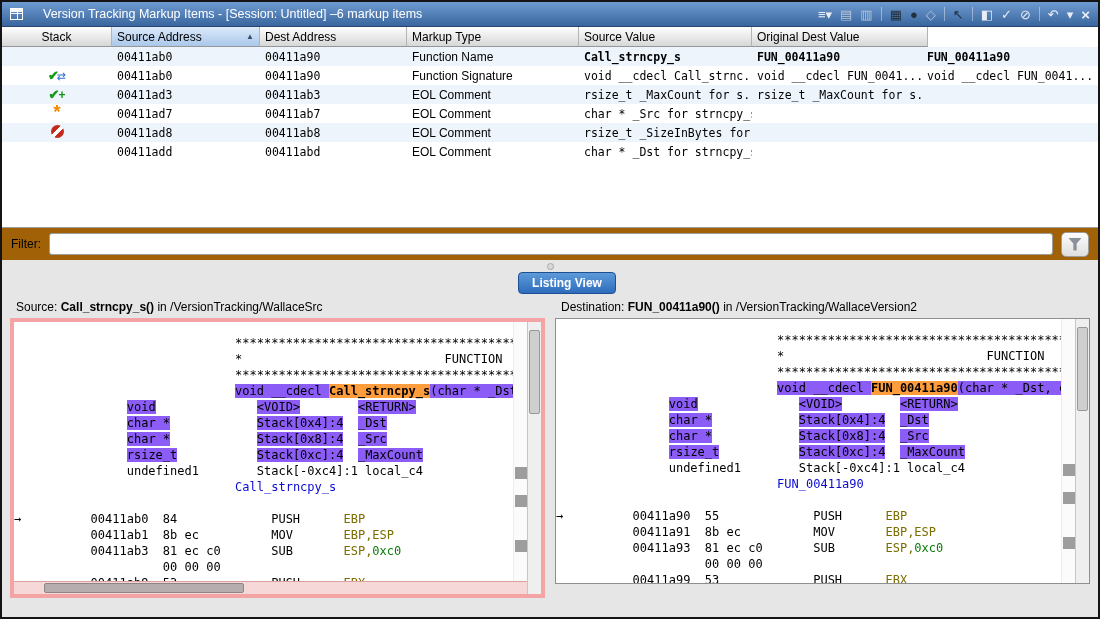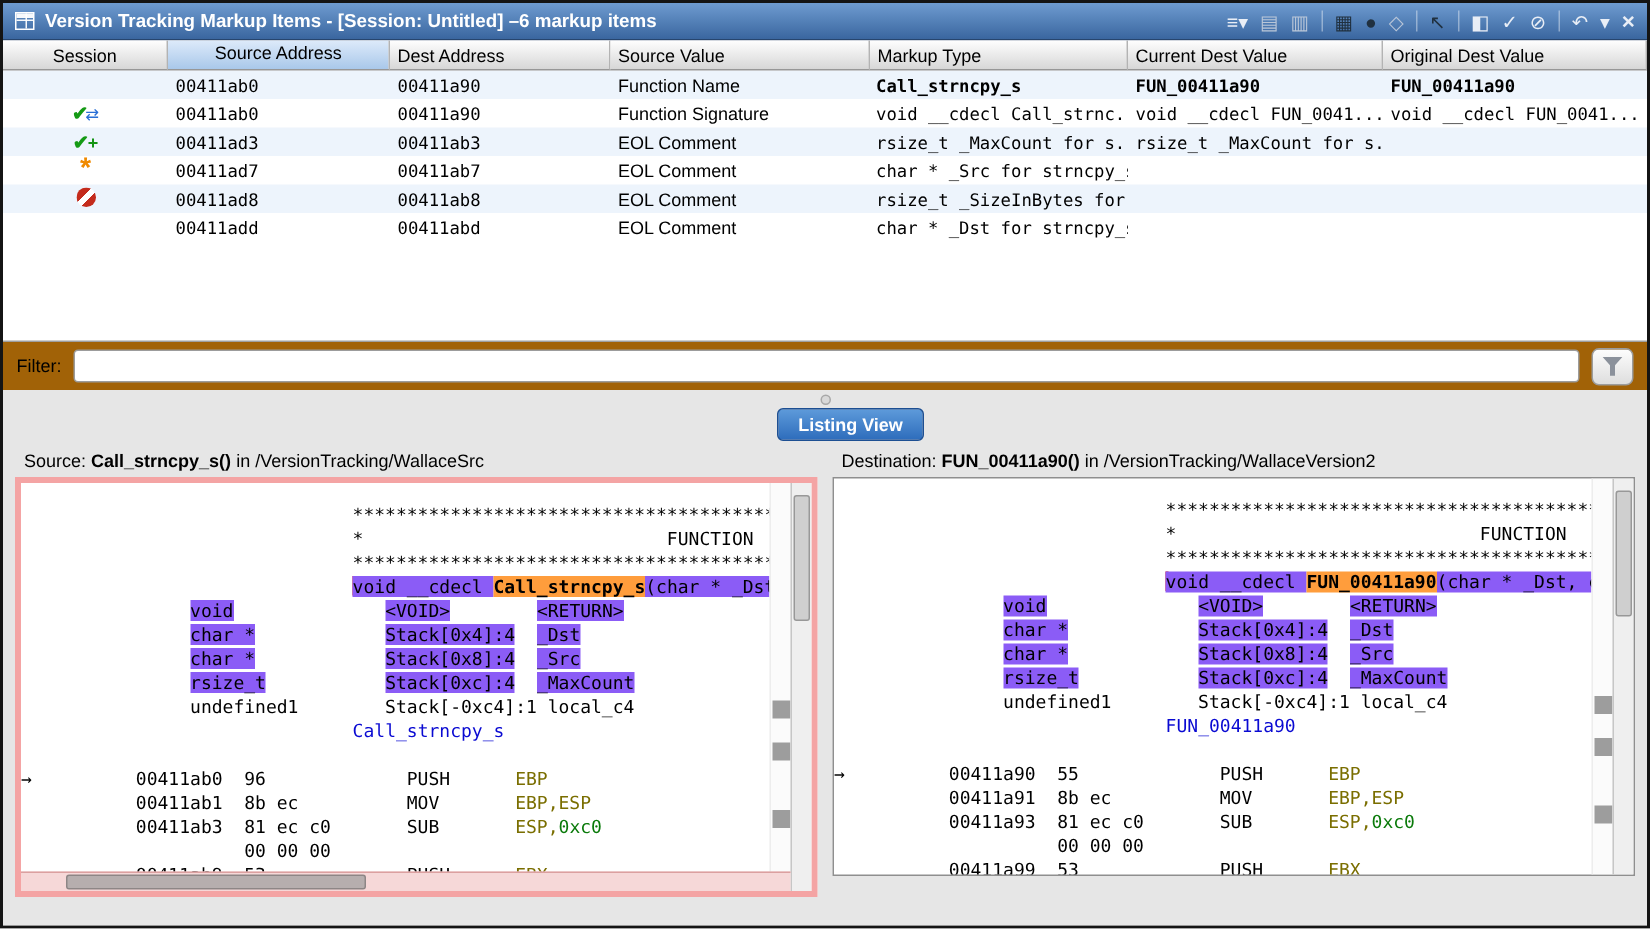--- a/index.html
+++ b/index.html
@@ -5,33 +5,33 @@
   * { box-sizing: border-box; margin: 0; padding: 0; }
   html,body { width:1100px; height:619px; font-family:"Liberation Sans",sans-serif; background:#cfcfcf; }
   .window { width:1100px; height:619px; border:2px solid #141414; background:#e6e6e6; display:flex; flex-direction:column; overflow:hidden; }
 
   
   .titlebar { height:25px; flex:0 0 25px; background:linear-gradient(#6e9bd0,#3a669f); border-bottom:1px solid #27456e; display:flex; align-items:center; padding:0 8px; gap:7px; }
   .tb-appicon { width:13px; height:12px; border:1px solid #fff; background-image:
       linear-gradient(rgba(255,255,255,.95) 0 0), linear-gradient(rgba(255,255,255,.95) 0 0),
       linear-gradient(rgba(255,255,255,.95) 0 0);
       background-size:100% 1px, 1px 100%, 100% 3px; background-position:0 4px, 6px 0, 0 0; background-repeat:no-repeat; }
-  .tb-title { color:#fff; font-weight:bold; font-size:12.5px; white-space:nowrap; }
+  .tb-title { color:#fff; font-weight:normal; font-size:12.5px; white-space:nowrap;margin-left:13px; }
   .tb-tools { margin-left:auto; display:flex; align-items:center; gap:8px; }
   .tbi { color:#e9eef6; font-size:13px; line-height:13px; cursor:default; }
   .tbi.dim { color:#b9c6d8; }
   .tbi.dark { color:#20303f; }
   .tb-sep { width:1px; height:14px; background:rgba(255,255,255,.4); }
   .tbi.close { font-weight:bold; font-size:15px; }
 
   
   .table-area { flex:0 0 201px; background:#fff; border-bottom:1px solid #9f9f9f; overflow:hidden; }
   .thead { display:flex; height:20px; font-size:12px; }
   .th { background:linear-gradient(#fefefe,#d7d7d7); border-right:1px solid #b3b3b3; border-bottom:1px solid #979797; padding:1px 5px; display:flex; align-items:center; gap:4px; white-space:nowrap; overflow:hidden; }
-  .th.sorted { background:linear-gradient(#ddeafa,#a9c8ea);flex-direction:column; }
+  .th.sorted { background:linear-gradient(#ddeafa,#a9c8ea); }
   .sort-ic { font-size:8px; color:#33506e; margin-left:auto; }
   .trow { display:flex; height:19px; font-size:12px; align-items:center; }
   .trow.alt { background:#edf4fc; }
   .cell { padding:0 5px; overflow:hidden; white-space:nowrap; height:100%; display:flex; align-items:center; }
   .mono { font-family:"DejaVu Sans Mono",monospace; font-size:11.5px; }
   .strong { font-weight:bold; }
   .c0{width:110px;justify-content:center;} .c1{width:148px;} .c2{width:147px;} .c3{width:172px;}
   .c4{width:173px;} .c5{width:170px;} .c6{width:176px;}
   .st-chk { color:#159a15; font-weight:bold; font-size:13px; }
   .st-swap { color:#2a6fd6; font-size:11px; margin-left:-2px; }
@@ -104,37 +104,34 @@
         <span class="tb-sep"></span>
         <span class="tbi ">↶</span>
         <span class="tbi ">▾</span>
         <span class="tbi close">×</span>
       </div>
   </div>
 
   <div class="table-area">
     <div class="thead">
         <div class="th c0">
-          <span>Session</span>
+          <span>Stack</span>
         </div>
         <div class="th c1 sorted">
           <span>Source Address</span>
           <span class="sort-ic">▲</span>
         </div>
         <div class="th c2">
           <span>Dest Address</span>
         </div>
+        <div class="th c3">
+          <span>Markup Type</span>
+        </div>
         <div class="th c4">
           <span>Source Value</span>
-        </div>
-        <div class="th c3">
-          <span>Markup Type</span>
-        </div>
-        <div class="th c5">
-          <span>Current Dest Value</span>
         </div>
         <div class="th c6">
           <span>Original Dest Value</span>
         </div>
       </div>
     <div class="tbody">
         <div class="trow alt">
           <div class="cell c0">
             <span></span>
           </div>
@@ -235,21 +232,21 @@
               <div class="cl"><span class="lmargin"> </span><span class="seg-p">                           *                            FUNCTION</span></div>
               <div class="cl"><span class="lmargin"> </span><span class="seg-p">                           ************************************************************</span></div>
               <div class="cl"><span class="lmargin"> </span><span class="seg-p">                           </span><span class="seg-b"></span><span class="seg-g">void __cdecl </span><span class="seg-o">Call_strncpy_s</span><span class="seg-g">(char * _Dst, char * _Src, rsize_t _MaxCount)</span></div>
               <div class="cl"><span class="lmargin"> </span><span class="seg-p">            </span><span class="seg-g">void</span><span class="seg-p">              </span><span class="seg-g">&lt;VOID&gt;</span><span class="seg-p">        </span><span class="seg-g">&lt;RETURN&gt;</span></div>
               <div class="cl"><span class="lmargin"> </span><span class="seg-p">            </span><span class="seg-g">char *</span><span class="seg-p">            </span><span class="seg-g">Stack[0x4]:4</span><span class="seg-p">  </span><span class="seg-g">_Dst</span></div>
               <div class="cl"><span class="lmargin"> </span><span class="seg-p">            </span><span class="seg-g">char *</span><span class="seg-p">            </span><span class="seg-g">Stack[0x8]:4</span><span class="seg-p">  </span><span class="seg-g">_Src</span></div>
               <div class="cl"><span class="lmargin"> </span><span class="seg-p">            </span><span class="seg-g">rsize_t</span><span class="seg-p">           </span><span class="seg-g">Stack[0xc]:4</span><span class="seg-p">  </span><span class="seg-g">_MaxCount</span></div>
               <div class="cl"><span class="lmargin"> </span><span class="seg-p">            undefined1        Stack[-0xc4]:1 local_c4</span></div>
               <div class="cl"><span class="lmargin"> </span><span class="seg-p">                           </span><span class="seg-l">Call_strncpy_s</span></div>
               <div class="cl"><span class="lmargin"> </span></div>
-              <div class="cl"><span class="lmargin">→</span><span class="seg-p">       00411ab0  96             </span><span class="seg-p">PUSH</span><span class="seg-p">      </span><span class="seg-r">EBP</span></div>
+              <div class="cl"><span class="lmargin">→</span><span class="seg-p">       00411ab0  84             </span><span class="seg-p">PUSH</span><span class="seg-p">      </span><span class="seg-r">EBP</span></div>
               <div class="cl"><span class="lmargin"> </span><span class="seg-p">       00411ab1  8b ec          </span><span class="seg-p">MOV</span><span class="seg-p">       </span><span class="seg-r">EBP,ESP</span></div>
               <div class="cl"><span class="lmargin"> </span><span class="seg-p">       00411ab3  81 ec c0       </span><span class="seg-p">SUB</span><span class="seg-p">       </span><span class="seg-r">ESP,</span><span class="seg-i">0xc0</span></div>
               <div class="cl"><span class="lmargin"> </span><span class="seg-p">                 00 00 00</span></div>
               <div class="cl"><span class="lmargin"> </span><span class="seg-p">       00411ab9  53             </span><span class="seg-p">PUSH</span><span class="seg-p">      </span><span class="seg-r">EBX</span></div>
             </div>
           <div class="marker-col">
             <span class="msq" style="top:145px"></span>
             <span class="msq" style="top:173px"></span>
             <span class="msq" style="top:218px"></span>
           </div>

